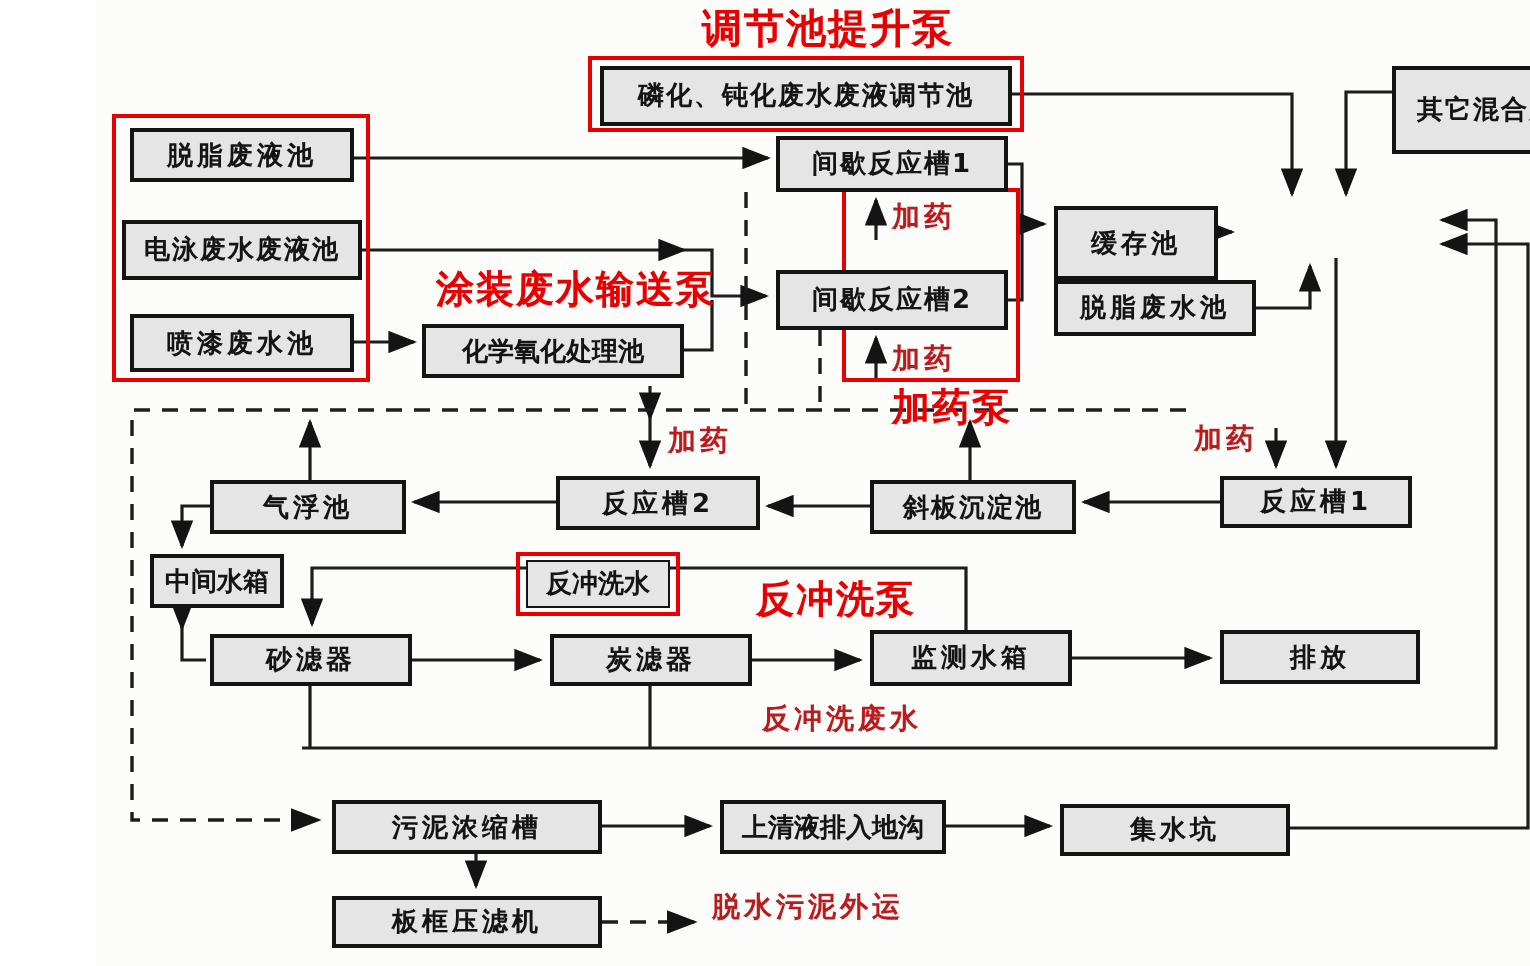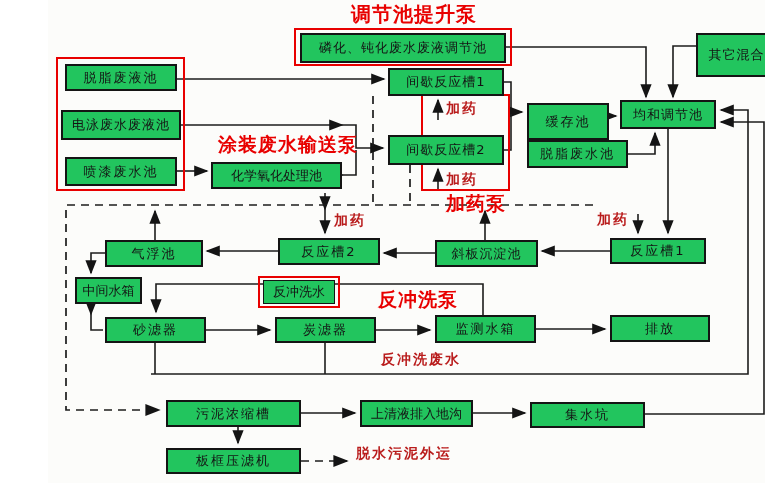--- a/index.html
+++ b/index.html
@@ -7,23 +7,23 @@
     position:relative;width:765px;height:483px;overflow:hidden;
     background:#fcfcfa;
     font-family:"DejaVu Sans","Liberation Sans",sans-serif;
     margin-left:48px;
   }
   svg.wires{position:absolute;left:0;top:0;width:765px;height:483px;}
   .w{fill:none;stroke:#1c1c1c;stroke-width:1.6;}
   .d{fill:none;stroke:#1c1c1c;stroke-width:1.7;stroke-dasharray:8 6;}
   .node{
     position:absolute;box-sizing:border-box;
-    border:2px solid #141414;background:#22c55e;
+    border:2px solid #141414;background:#e5e5e5;
     display:flex;align-items:center;justify-content:center;
-    font-size:13px;font-weight:400;color:#141414;letter-spacing:2px;
+    font-size:13px;font-weight:700;color:#141414;letter-spacing:2px;
     white-space:nowrap;
   }
   .redrect{position:absolute;box-sizing:border-box;border:2px solid #e80000;background:transparent;}
   .redlbl{position:absolute;color:#e80000;font-weight:700;white-space:nowrap;letter-spacing:1px;}
   .flowlbl{position:absolute;color:#b91c1c;font-weight:700;font-size:14px;white-space:nowrap;letter-spacing:2px;}
 </style>
 </head>
 <body>
 
 <div class="stage">
@@ -110,21 +110,20 @@
 
   <div class="node" style="left:252px;top:33px;width:206px;height:30px;letter-spacing:1px">磷化、钝化废水废液调节池</div>
   <div class="node" style="left:648px;top:33px;width:109px;height:44px;letter-spacing:1px">其它混合废水</div>
   <div class="node" style="left:17px;top:64px;width:112px;height:27px">脱脂废液池</div>
   <div class="node" style="left:13px;top:110px;width:120px;height:30px;letter-spacing:1px">电泳废水废液池</div>
   <div class="node" style="left:17px;top:157px;width:112px;height:29px">喷漆废水池</div>
   <div class="node" style="left:340px;top:68px;width:116px;height:28px;letter-spacing:1px">间歇反应槽1</div>
   <div class="node" style="left:340px;top:135px;width:116px;height:30px;letter-spacing:1px">间歇反应槽2</div>
   <div class="node" style="left:163px;top:162px;width:131px;height:27px;letter-spacing:0px">化学氧化处理池</div>
   <div class="node" style="left:479px;top:103px;width:82px;height:37px">缓存池</div>
-  <div class="node" style="left:572px;top:100px;width:96px;height:29px;letter-spacing:1px">均和调节池</div>
   <div class="node" style="left:479px;top:140px;width:101px;height:28px">脱脂废水池</div>
   <div class="node" style="left:57px;top:240px;width:98px;height:27px">气浮池</div>
   <div class="node" style="left:230px;top:238px;width:102px;height:27px">反应槽2</div>
   <div class="node" style="left:387px;top:240px;width:103px;height:27px;letter-spacing:1px">斜板沉淀池</div>
   <div class="node" style="left:562px;top:238px;width:96px;height:26px">反应槽1</div>
   <div class="node" style="left:27px;top:277px;width:67px;height:27px;letter-spacing:0px">中间水箱</div>
   <div class="node" style="left:215px;top:280px;width:72px;height:24px;letter-spacing:0px;border-width:1.5px">反冲洗水</div>
   <div class="node" style="left:57px;top:317px;width:101px;height:26px">砂滤器</div>
   <div class="node" style="left:227px;top:317px;width:101px;height:26px">炭滤器</div>
   <div class="node" style="left:387px;top:315px;width:101px;height:28px">监测水箱</div>

